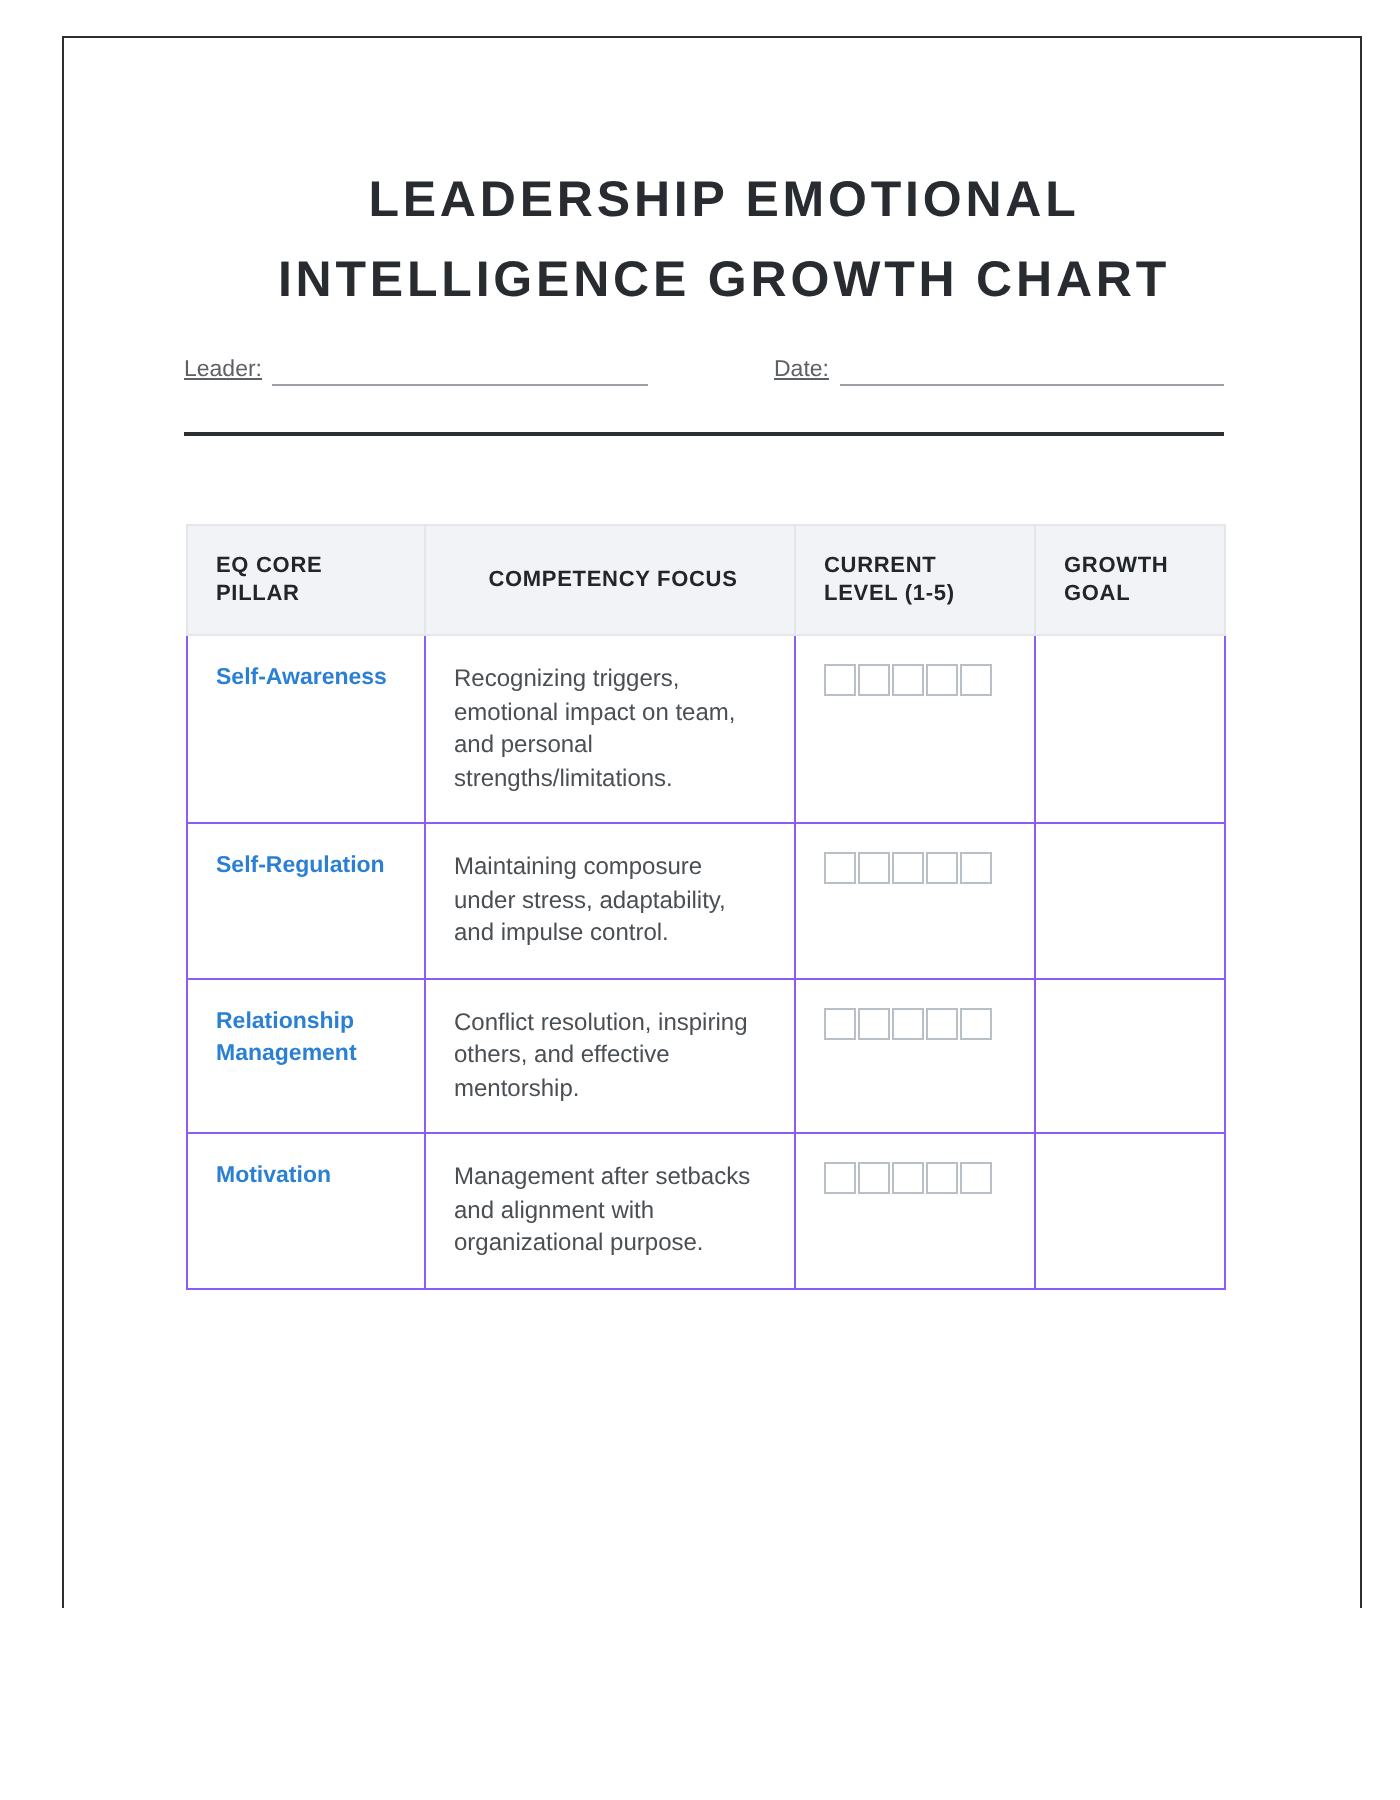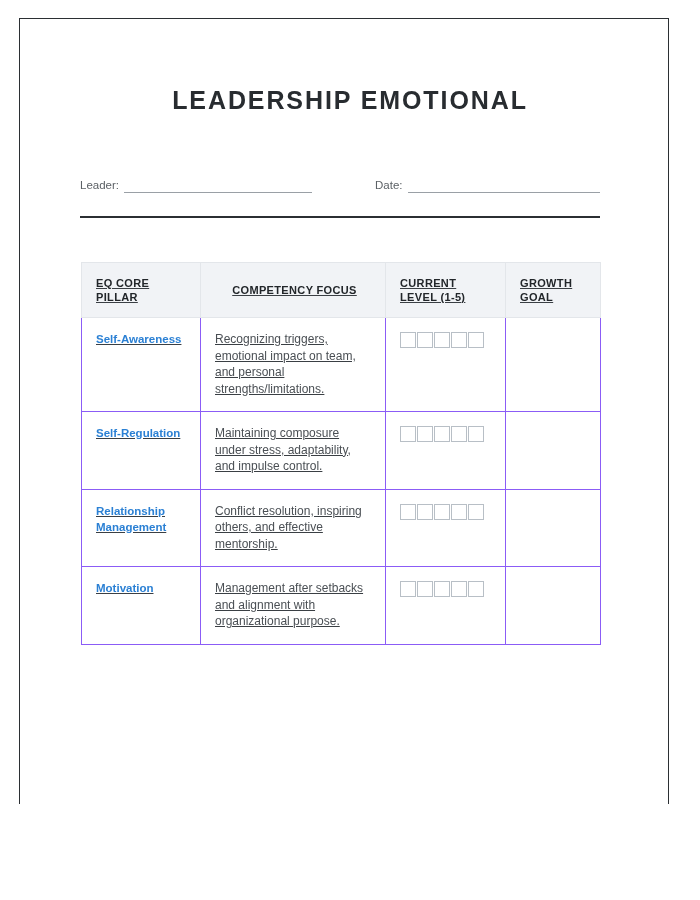--- a/index.html
+++ b/index.html
@@ -25,21 +25,21 @@
     height: 785px;
     border-left: 1.5px solid #2b2f33;
     border-top: 1.5px solid #2b2f33;
     border-right: 1.5px solid #2b2f33;
     border-bottom: none;
     pointer-events: none;
   }
 
   .sheet {
     position: absolute;
-    left: 0;
+    left: 12px;
     top: 0;
     width: 663px;
     height: 900px;
   }
 
   
   .title-block {
     position: absolute;
     left: 60px;
     top: 80px;
@@ -62,20 +62,21 @@
     top: 178px;
     width: 520px;
     height: 22px;
   }
   .meta-field {
     position: absolute;
     display: flex;
     align-items: center;
     font-size: 11.5px;
     color: #5c6166;
+    text-decoration: underline;
   }
   .meta-field.leader { left: 0px; top: 0px; }
   .meta-field.date   { left: 295px; top: 0px; }
   .meta-label {
     white-space: nowrap;
     padding-right: 5px;
     line-height: 15px;
   }
   .meta-blank {
     border-bottom: 1px solid #9aa0a6;
@@ -95,21 +96,20 @@
 
   
   .eq-table {
     position: absolute;
     left: 81px;
     top: 262px;
     width: 519px;
     border-collapse: collapse;
     table-layout: fixed;
     background: #f9a8d4;
-    text-decoration: underline;
   }
   .eq-table col.c-pillar { width: 119px; }
   .eq-table col.c-focus  { width: 185px; }
   .eq-table col.c-level  { width: 120px; }
   .eq-table col.c-goal   { width: 95px; }
 
   .eq-table th {
     background: #f1f3f6;
     border: 1px solid #e3e6ea;
     font-size: 11px;
@@ -161,20 +161,21 @@
 </style>
 </head>
 <body>
 
 <div class="sheet">
 
   <div class="page-frame"></div>
 
   <div class="title-block">
     <div class="doc-title-line">LEADERSHIP EMOTIONAL</div>
+    <div class="doc-title-line">INTELLIGENCE GROWTH CHART</div>
   </div>
 
   <div class="meta-row">
     <div class="meta-field leader">
       <span class="meta-label">Leader:</span>
       <span class="meta-blank"></span>
     </div>
     <div class="meta-field date">
       <span class="meta-label">Date:</span>
       <span class="meta-blank"></span>

